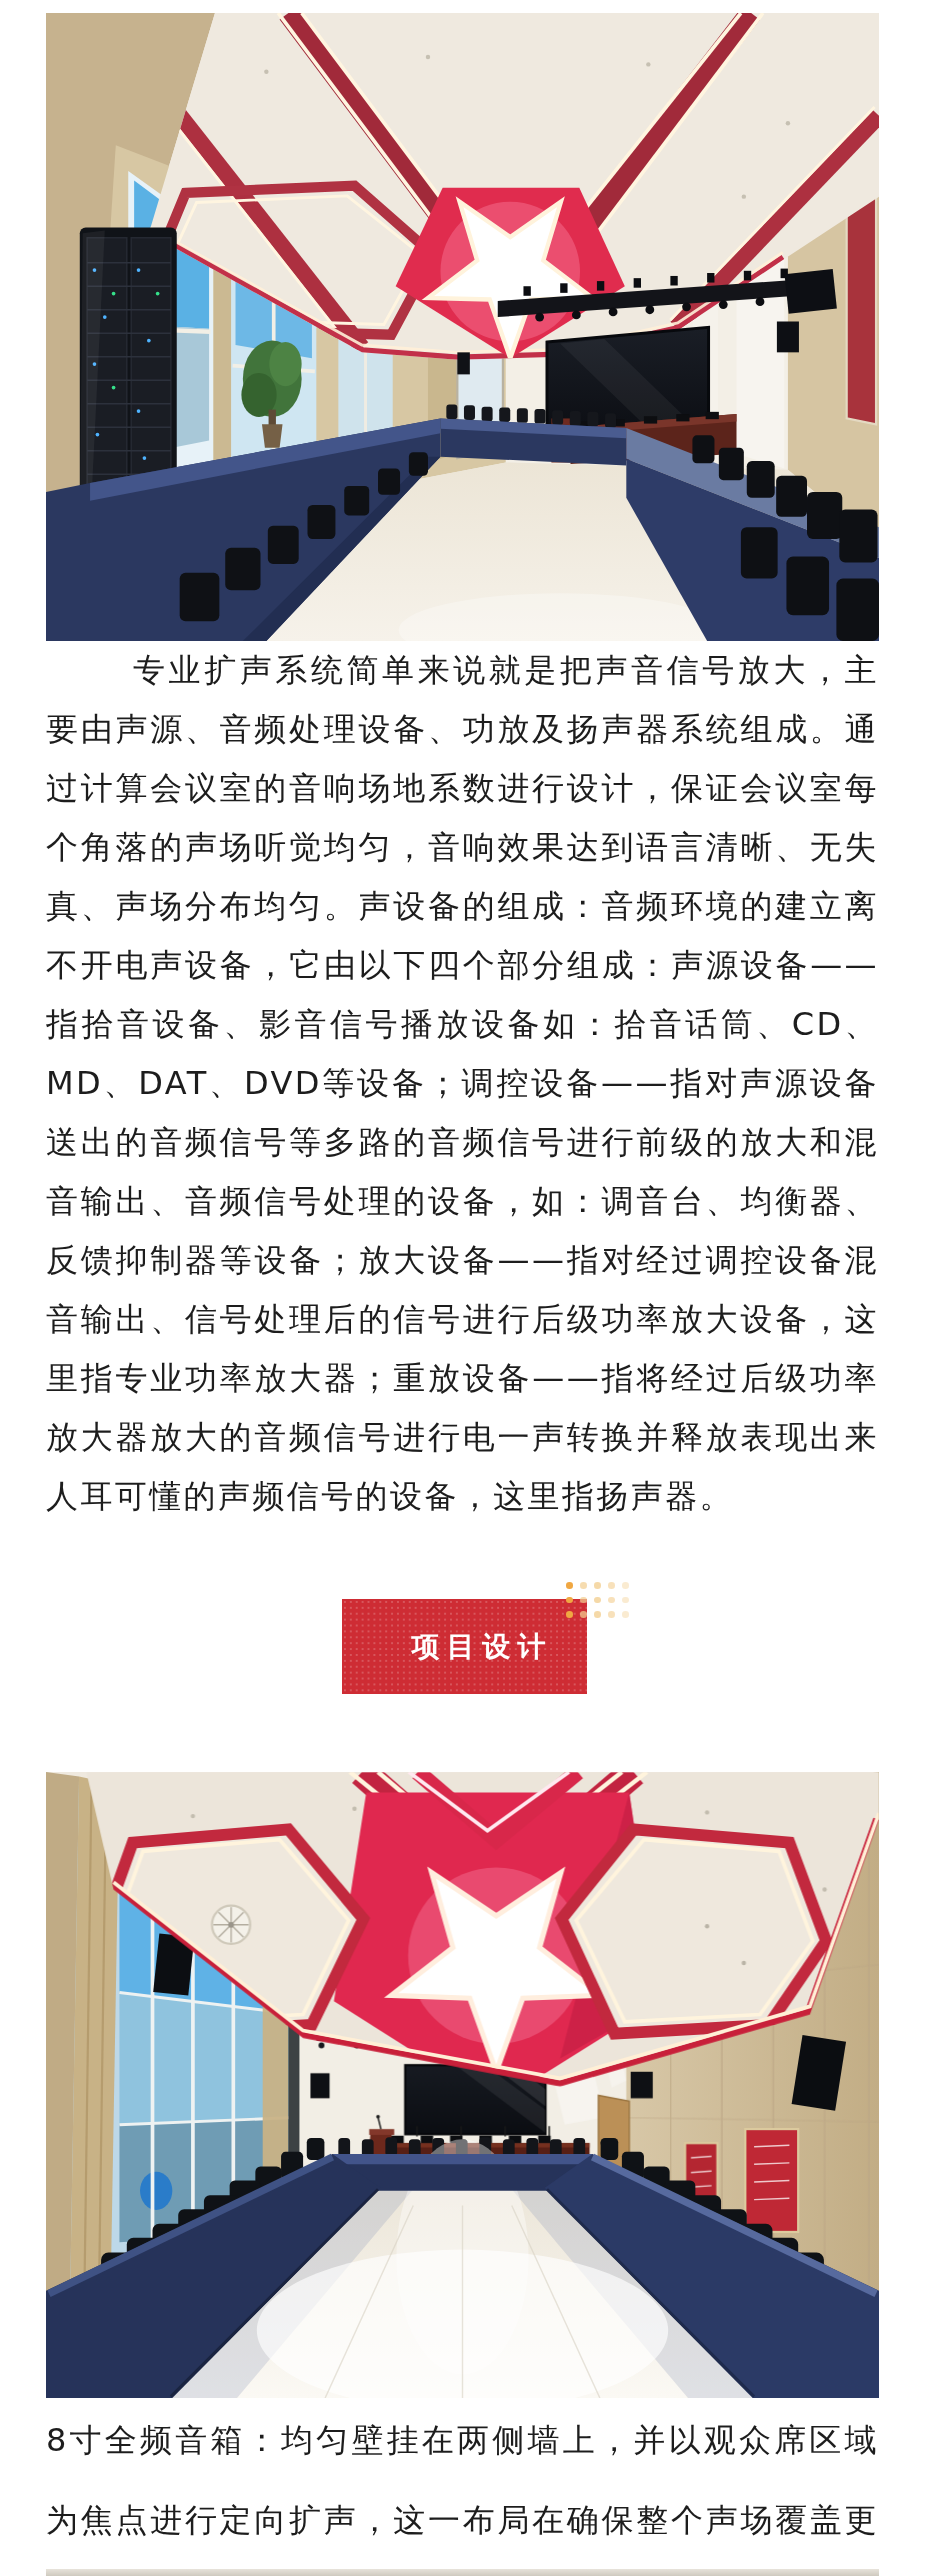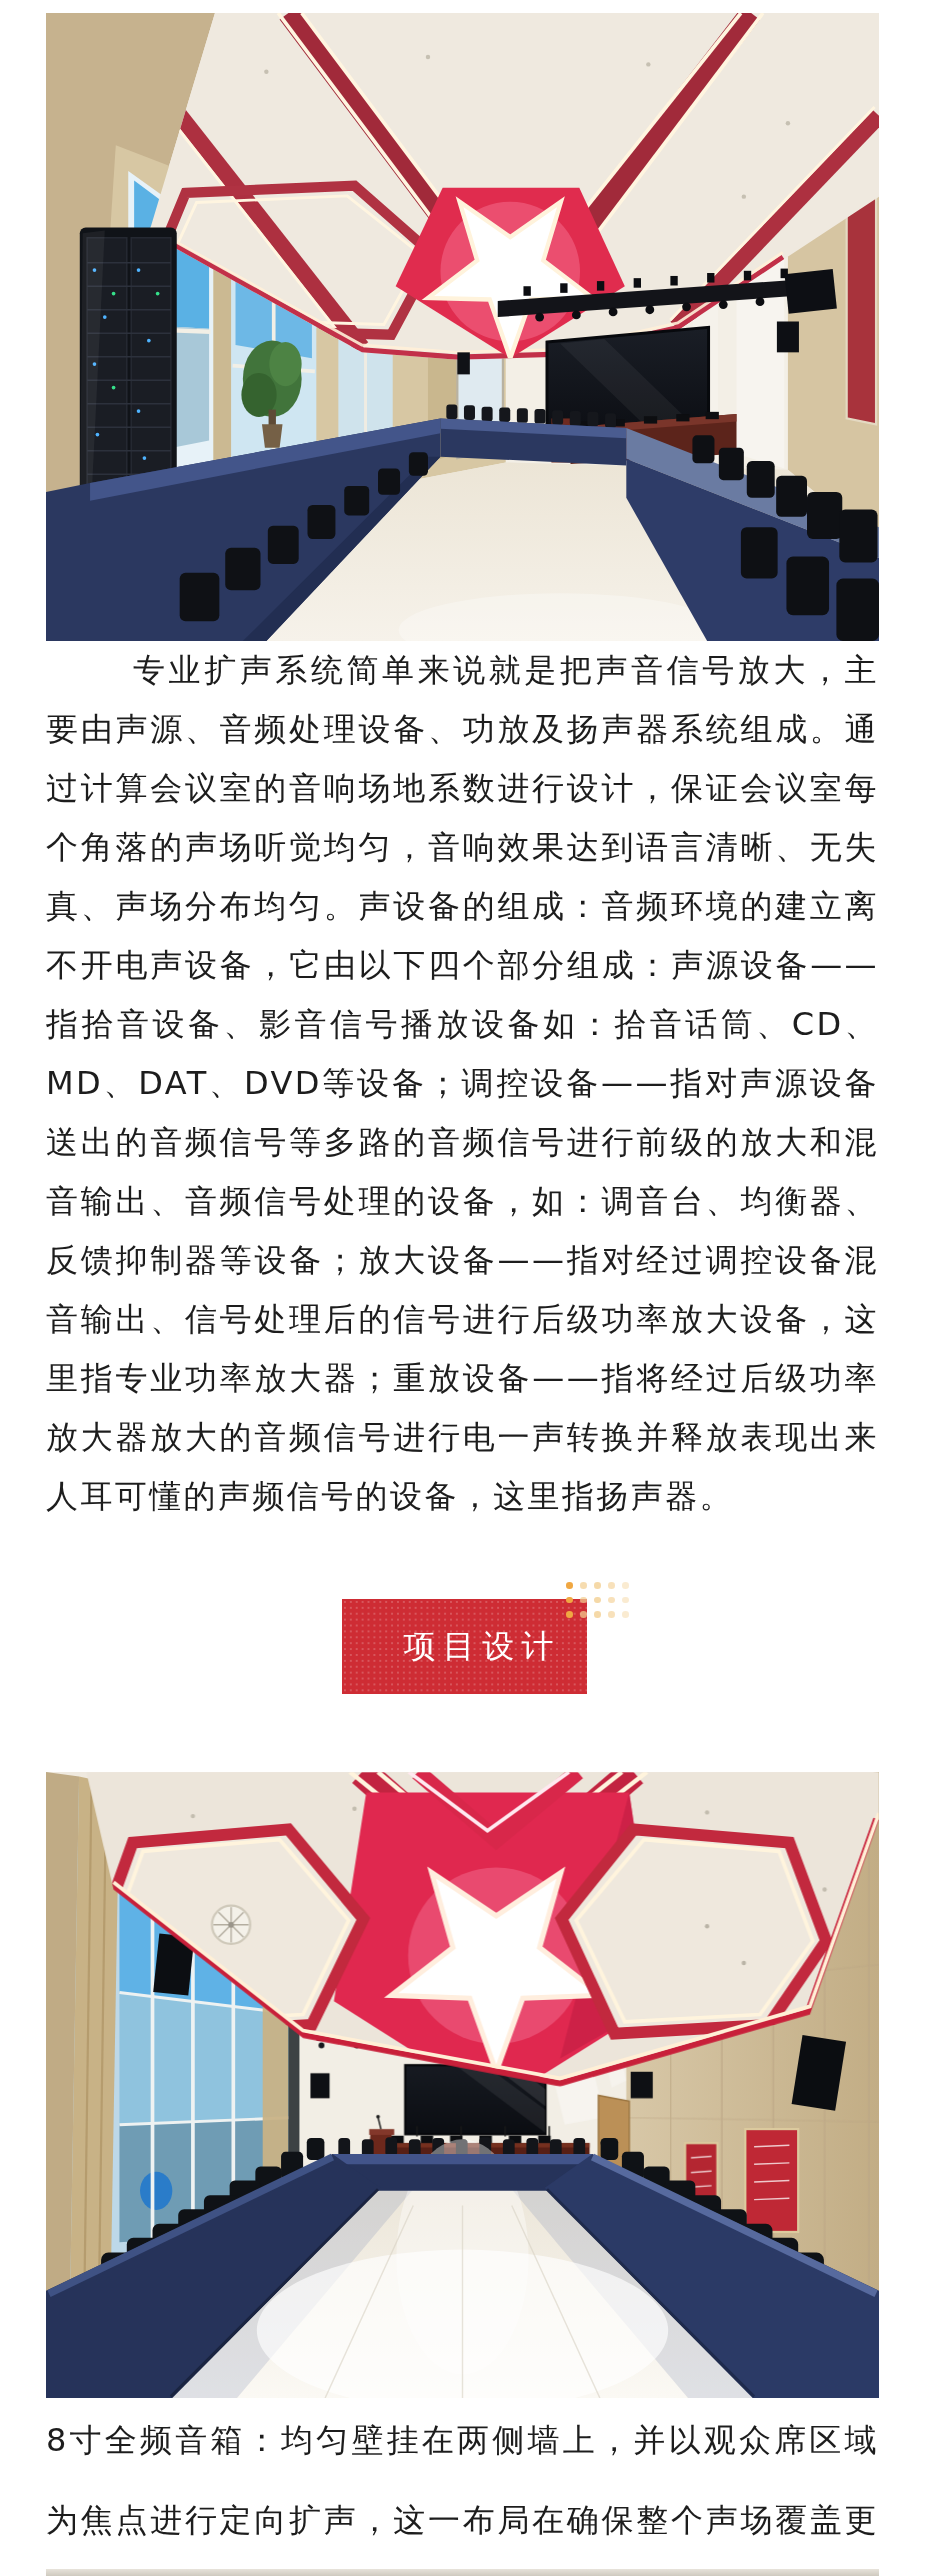--- a/index.html
+++ b/index.html
@@ -12,21 +12,21 @@
   .photo2{top:1772px;height:626px;}
   .para{position:absolute;left:46px;width:833px;margin:0;color:var(--text,#1d1d1d);
         font-size:32px;line-height:59px;letter-spacing:2.4px;text-align:justify;}
   .para1{top:641px;text-indent:87px;}
   .para2{top:2400px;line-height:80px;}
   .badge{position:absolute;left:342px;top:1599px;width:245px;height:95px;
          background:var(--badge_red,#ce2c34);
          background-image:radial-gradient(rgba(255,255,255,.20) 0.9px,transparent 1px);
          background-size:5.9px 5.9px;
          display:flex;align-items:center;justify-content:center;z-index:1;}
-  .badge span{color:#fff;font-weight:normal;font-size:32px;letter-spacing:7.3px;padding-left:7.3px;margin-left:28px;}
+  .badge span{color:#fff;font-weight:bold;font-size:28px;letter-spacing:7.3px;padding-left:7.3px;margin-left:28px;}
   .dots{position:absolute;left:566px;top:1582px;display:grid;
         grid-template-columns:repeat(5,14px);grid-auto-rows:14.7px;z-index:2;}
   .dots i{width:6.6px;height:6.6px;border-radius:50%;background:var(--dot_gold,#f0a742);display:block;}
   .dots i:nth-child(5n+2){opacity:.72;background:var(--dot_gold_light,#f3cf92);}
   .dots i:nth-child(5n+3){opacity:.80;background:var(--dot_gold_light,#f3cf92);}
   .dots i:nth-child(5n+4){opacity:.62;background:var(--dot_gold_light,#f3cf92);}
   .dots i:nth-child(5n+5){opacity:.42;background:var(--dot_gold_light,#f3cf92);}
   .next-photo-strip{position:absolute;left:46px;top:2569px;width:833px;height:7.3px;
         background:linear-gradient(to bottom,#e7e3db,#cfcabf);}
 </style>

